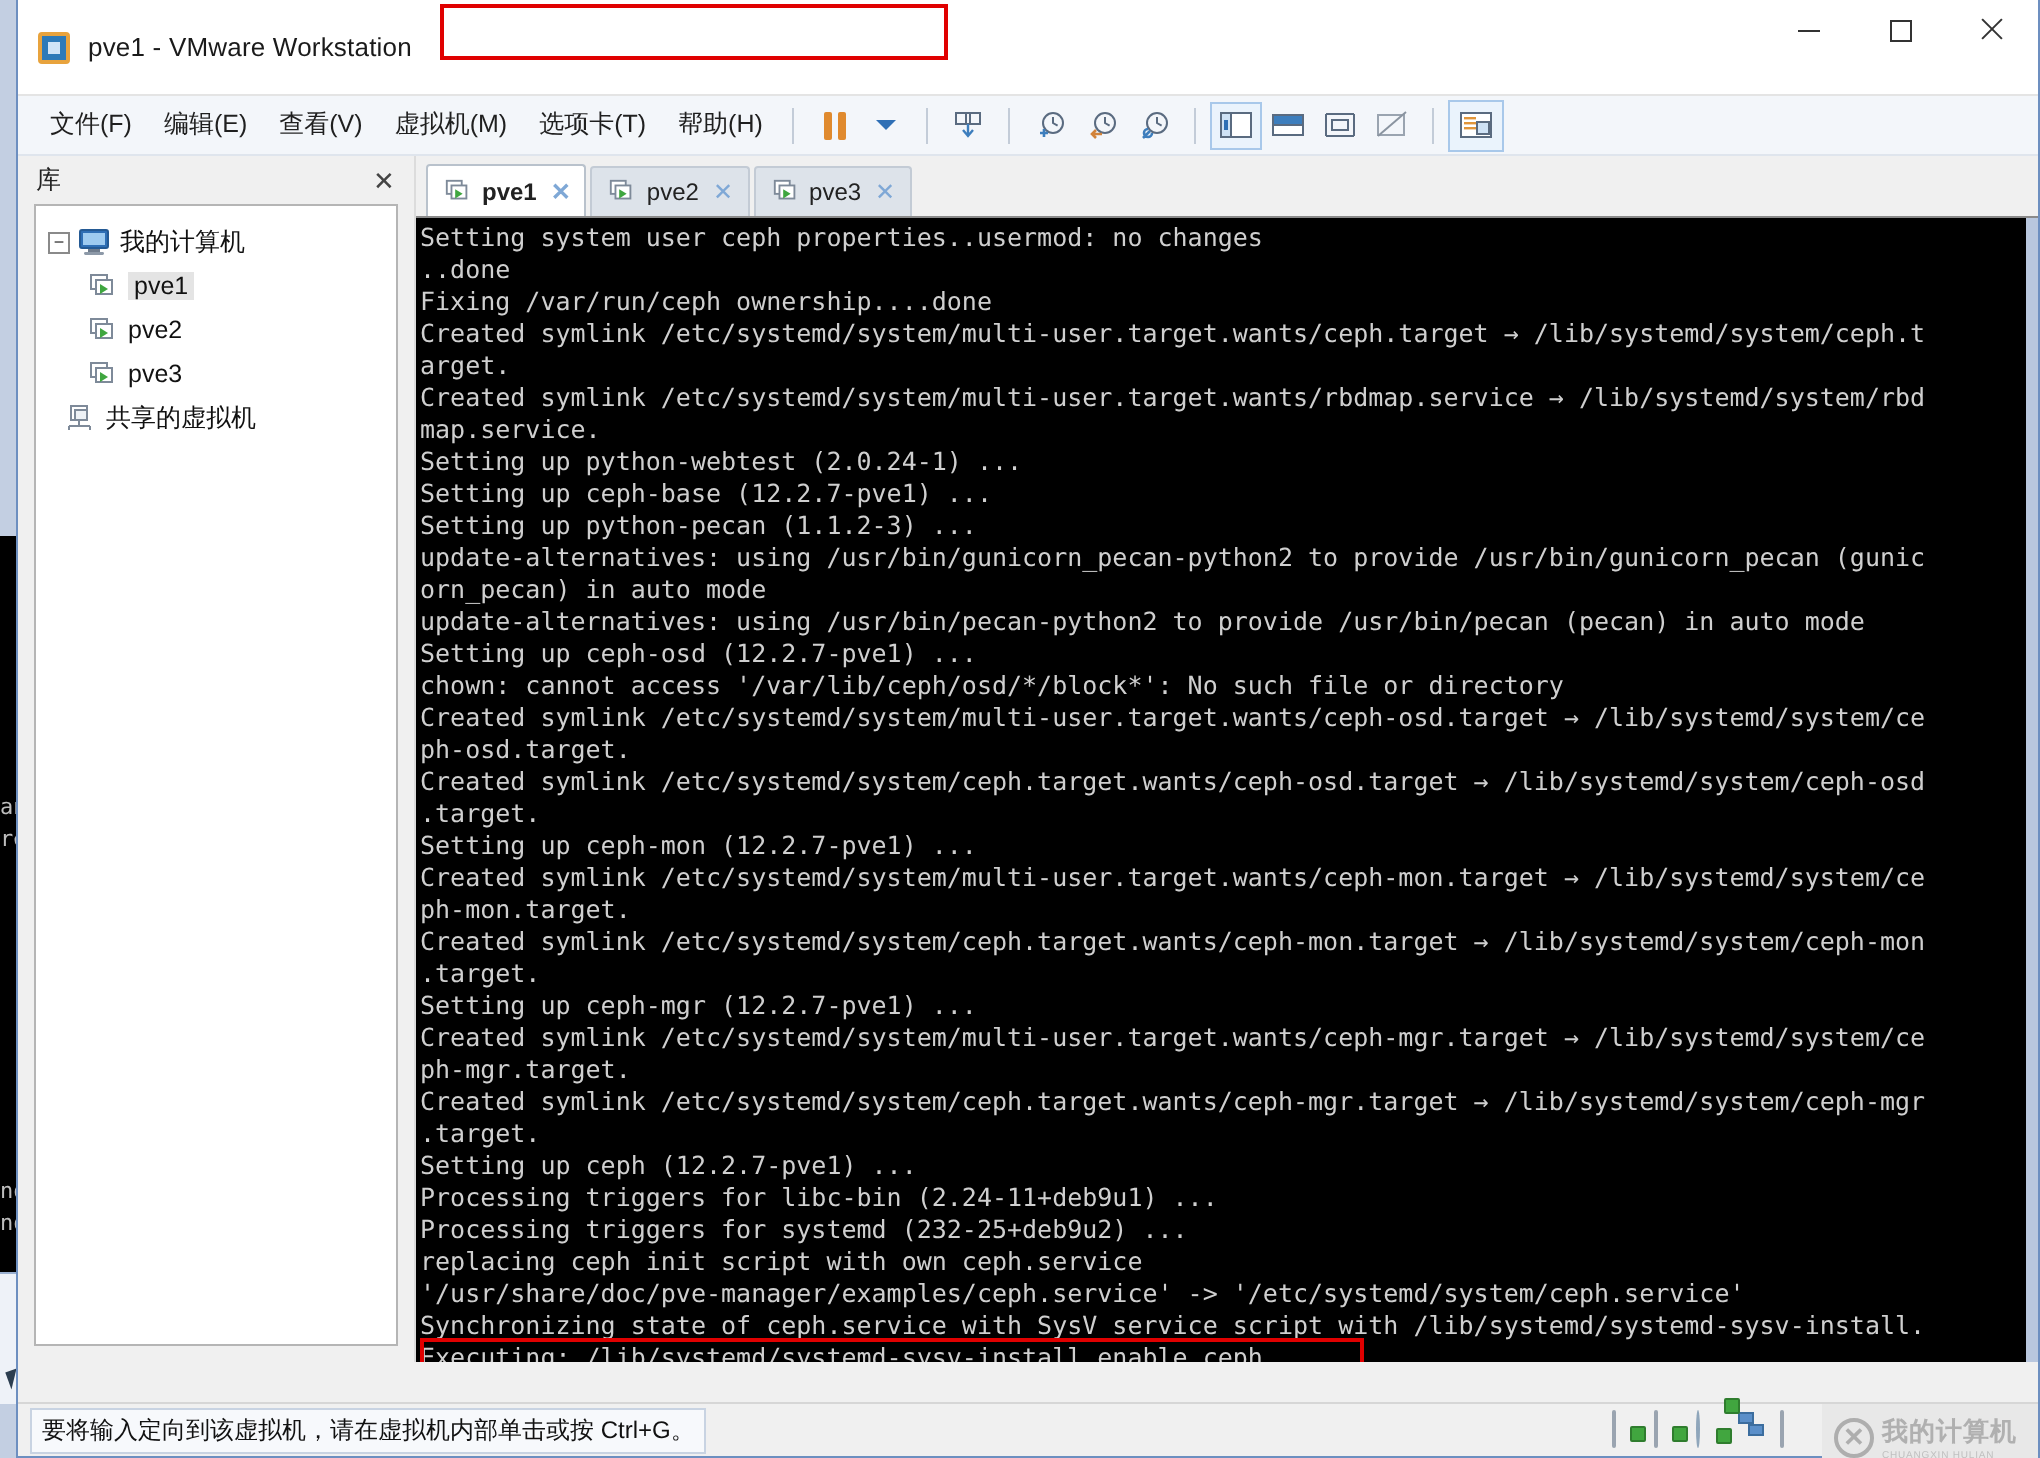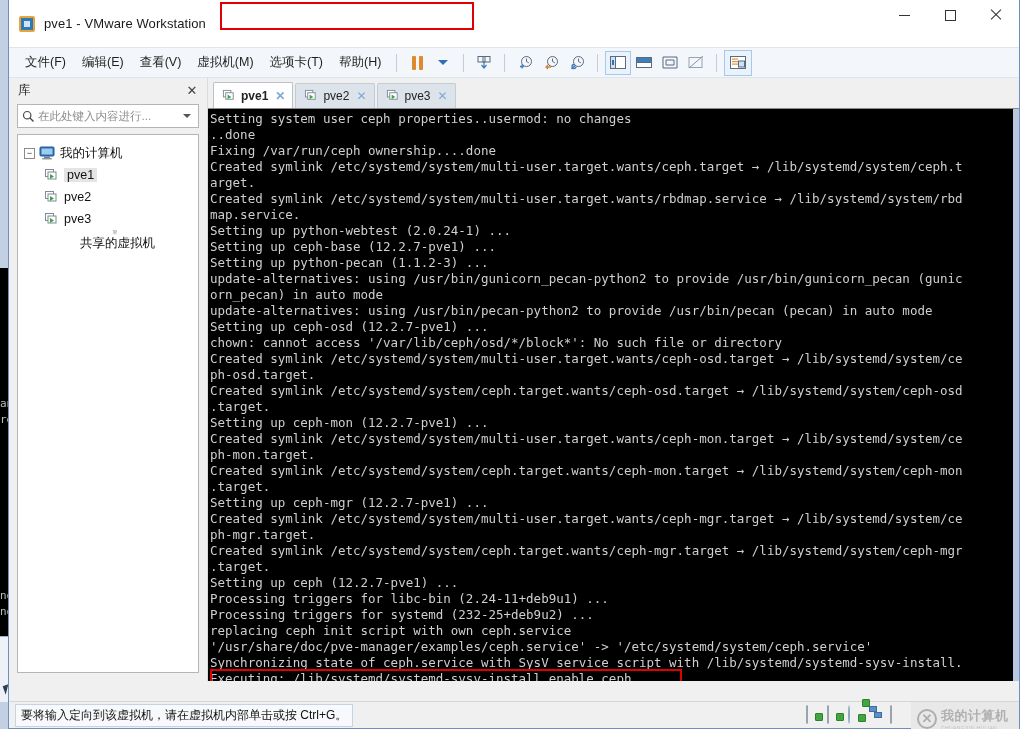--- a/index.html
+++ b/index.html
@@ -147,21 +147,21 @@
   }
   #lib-search .ph { font-size: 11.5px; color:#8c8c8c; flex:1; margin-left:3px; white-space:nowrap; overflow:hidden; }
   #lib-search .dd { width:0;height:0;border-left:4px solid transparent;border-right:4px solid transparent;border-top:4px solid #555; margin-right:3px; }
   #lib-tree {
     flex: 1; margin: 0 8px 8px 8px;
     background:#fff; border:1px solid #b5b5b5;
     padding: 7px 0 0 0; overflow:hidden;
   }
   .tree-row { display:flex; align-items:center; height:22px; padding-left:6px; font-size:12.5px; color:#111; }
   .tree-row.lvl2 { padding-left:26px; }
-  .tree-row.lvl1b { padding-left:14px;flex-direction:column; }
+  .tree-row.lvl1b { padding-left:14px; }
   .expander {
     width:11px; height:11px; border:1px solid #8a8a8a; background:#fff;
     display:flex; align-items:center; justify-content:center;
     font-size:9px; line-height:9px; color:#333; margin-right:4px;
   }
   .tree-label { margin-left:5px;text-align:right; }
   .tree-row.selected .tree-label { background:#e4e4e4; padding:0 3px; }
 
   
   #tabarea { flex:1; display:flex; flex-direction:column; min-width:0; background:#f0f0f0; }
@@ -404,28 +404,20 @@
   </div>
 
   <div id="content">
 
     <div id="sidebar">
       <div id="lib-header">
         <span id="lib-title">库</span>
         <span id="lib-close">✕</span>
       </div>
 
-      <div id="lib-search">
-        <svg width="13" height="13" viewBox="0 0 13 13">
-          <circle cx="5.2" cy="5.2" r="3.7" fill="none" stroke="#4a4a4a" stroke-width="1.2"></circle>
-          <path d="M8 8 L11.5 11.5" stroke="#4a4a4a" stroke-width="1.4"></path>
-        </svg>
-        <span class="ph">在此处键入内容进行...</span>
-        <span class="dd"></span>
-      </div>
 
       <div id="lib-tree">
 
         <div class="tree-row">
           <span class="expander">−</span>
           <svg width="16" height="14" viewBox="0 0 16 14">
             <rect x="1" y="1" width="14" height="9" rx="1" fill="#2f6fb5" stroke="#245a94"></rect>
             <rect x="2.5" y="2.5" width="11" height="6" fill="#9ecbf0"></rect>
             <rect x="5" y="10.5" width="6" height="2" fill="#6f7c8c"></rect>
             <rect x="3" y="12" width="10" height="1.5" rx=".7" fill="#8d99a8"></rect>

